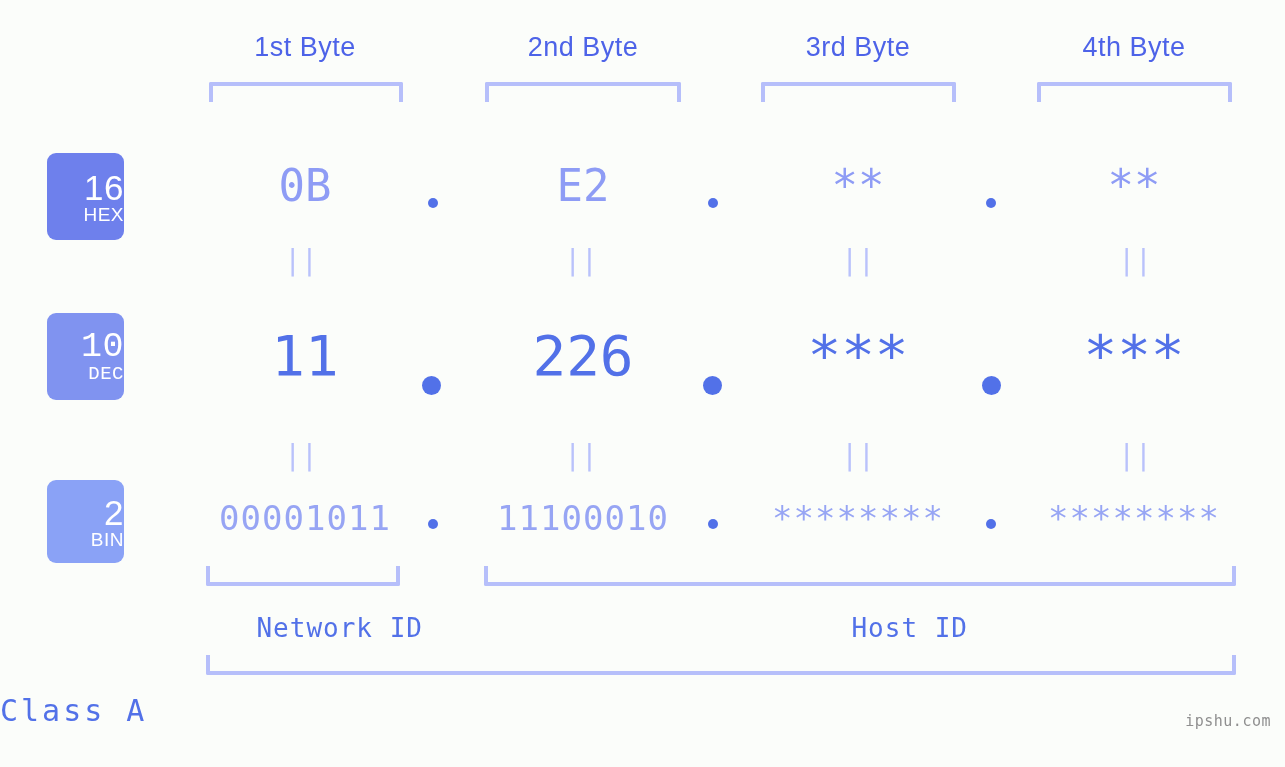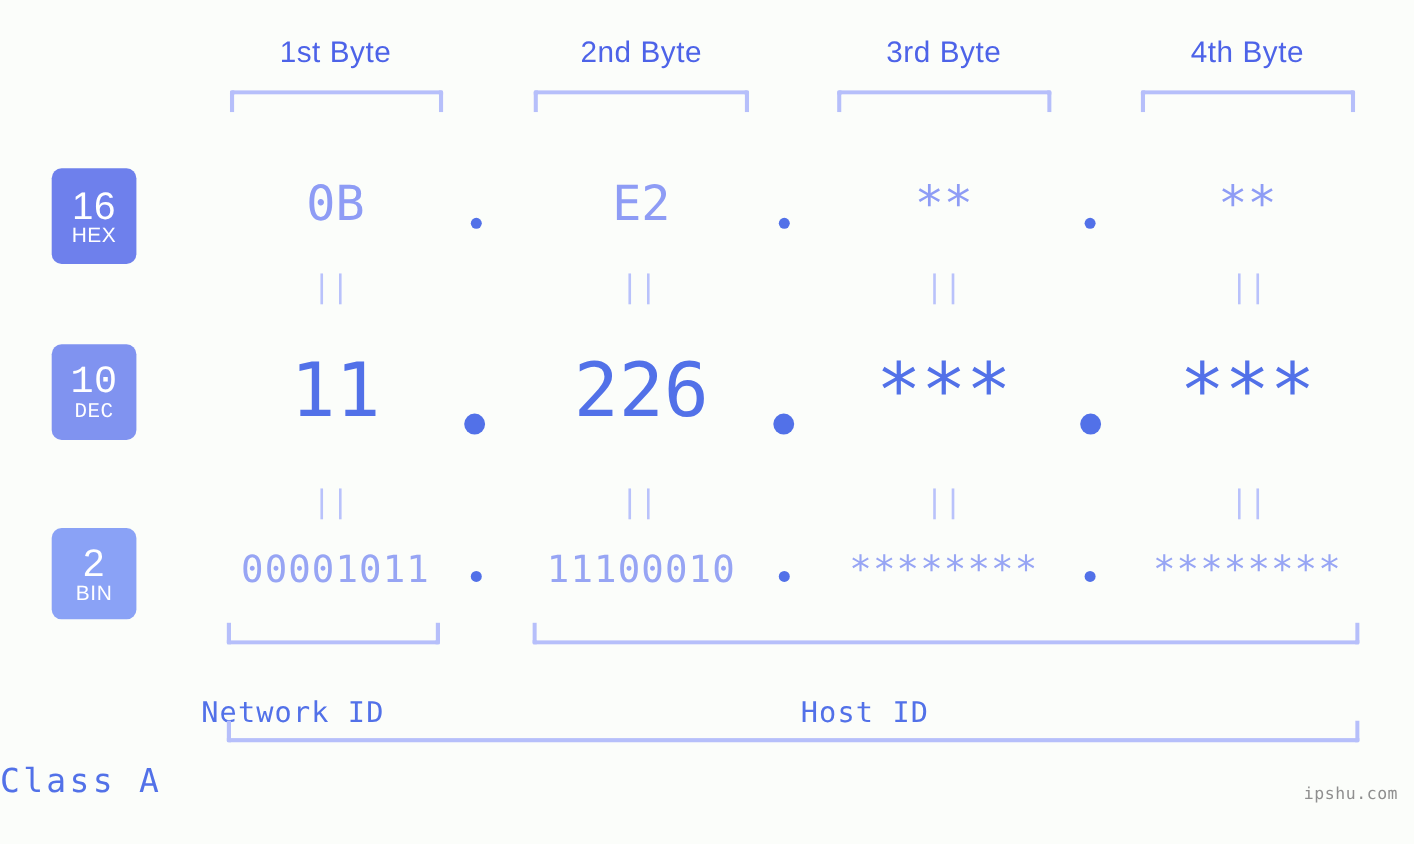--- a/index.html
+++ b/index.html
@@ -60,21 +60,21 @@
     position: absolute;
     left: 47px;
     width: 77px;
     border-radius: 9px;
     color: #ffffff;
     text-align: center;
     font-family: "Liberation Sans", sans-serif;
     display: flex;
     flex-direction: column;
     justify-content: center;
-    align-items: center;
+    align-items: flex-end;
     line-height: 1;
   }
   .badge .num {
     font-size: 35px;
     font-weight: 400;
     letter-spacing: 0.5px;
   }
   .badge .nm {
     font-size: 19px;
     font-weight: 400;
@@ -93,21 +93,21 @@
     white-space: nowrap;
   }
   .row-hex .cell {
     font-size: 44px;
     color: #8e9cf5;
     top: 158px;
     width: 240px;
     line-height: 56px;
   }
   .row-dec .cell {
-    font-size: 68px;
+    font-size: 56px;
     color: #5271e8;
     top: 306px;
     width: 250px;
     line-height: 100px;
   }
   .row-bin .cell {
     font-size: 34px;
     color: #97a5f4;
     top: 496px;
     width: 250px;
@@ -131,27 +131,26 @@
     text-align: center;
     font-family: "DejaVu Sans Mono", monospace;
     font-size: 28px;
     color: #b9c2fb;
     line-height: 28px;
   }
 
   
   .id-label {
     position: absolute;
-    text-align: left;
+    text-align: right;
     font-family: "DejaVu Sans Mono", monospace;
     font-size: 26px;
     color: #5271e8;
     letter-spacing: 1px;
     white-space: nowrap;
-    margin-top: 20px;
   }
   #class-label {
     position: absolute;
     top: 693px;
     left: 0;
     width: 1285px;
     font-family: "DejaVu Sans Mono", monospace;
     font-size: 30px;
     color: #5271e8;
     letter-spacing: 3px;

